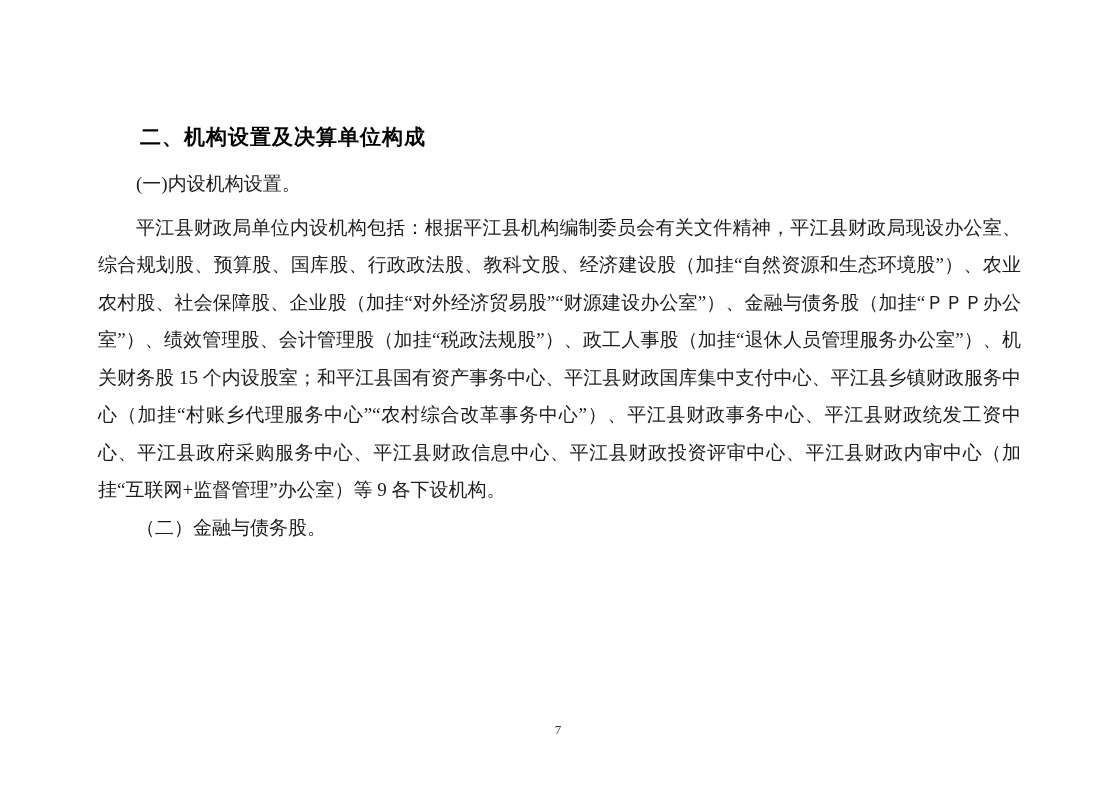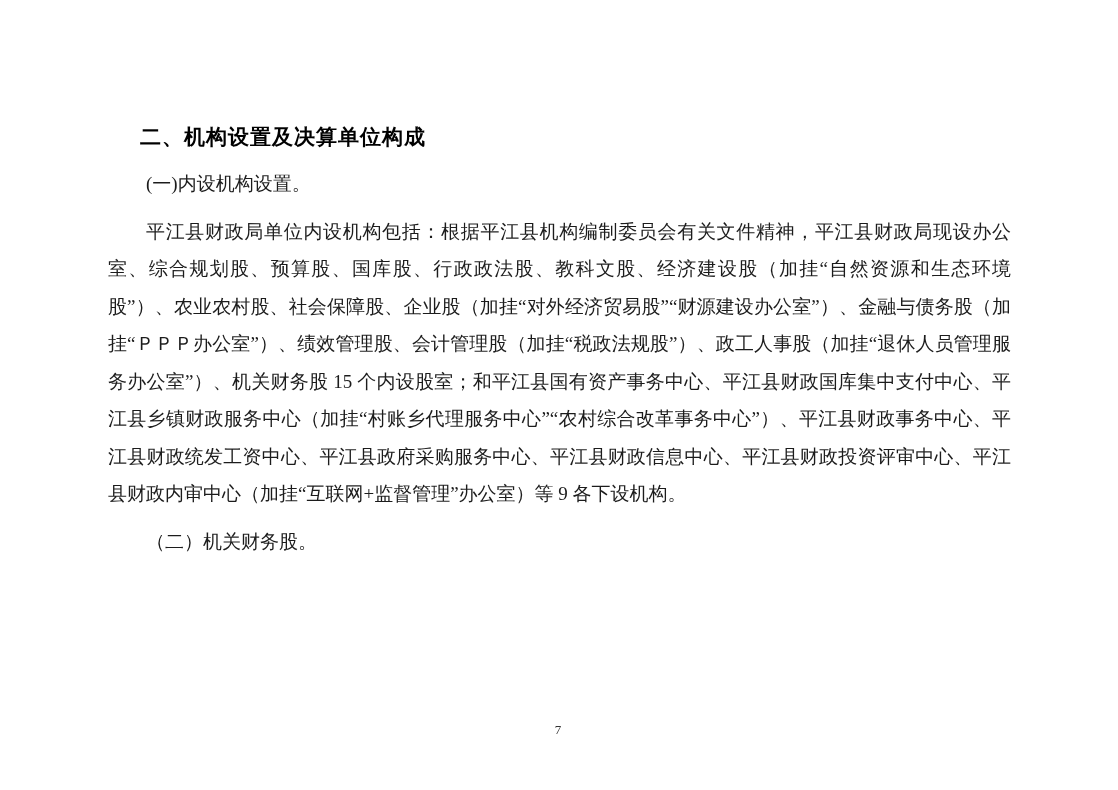--- a/index.html
+++ b/index.html
@@ -28,21 +28,21 @@
     margin: 122px 0 0 0;
     font-family: "Liberation Sans", sans-serif;
     font-weight: bold;
     font-size: 21px;
     line-height: 30px;
     color: #000000;
     text-indent: 42px;
     letter-spacing: 1px;
   }
   .para {
-    margin: 10px;
+    margin: 0;
     font-size: 19px;
     line-height: 37.5px;
     text-align: justify;
     text-justify: inter-ideograph;
     text-indent: 2em;
     word-break: break-all;
     color: #1c1c1c;
   }
   .para.sub-heading {
     margin-top: 13px;
@@ -65,17 +65,17 @@
 </head>
 <body>
 
 <div class="page">
   <h2 class="doc-heading">二、机构设置及决算单位构成</h2>
 
   <p class="para sub-heading">(一)内设机构设置。</p>
 
   <p class="para">平江县财政局单位内设机构包括：根据平江县机构编制委员会有关文件精神，平江县财政局现设办公室、综合规划股、预算股、国库股、行政政法股、教科文股、经济建设股（加挂“自然资源和生态环境股”）、农业农村股、社会保障股、企业股（加挂“对外经济贸易股”“财源建设办公室”）、金融与债务股（加挂“ＰＰＰ办公室”）、绩效管理股、会计管理股（加挂“税政法规股”）、政工人事股（加挂“退休人员管理服务办公室”）、机关财务股 15 个内设股室；和平江县国有资产事务中心、平江县财政国库集中支付中心、平江县乡镇财政服务中心（加挂“村账乡代理服务中心”“农村综合改革事务中心”）、平江县财政事务中心、平江县财政统发工资中心、平江县政府采购服务中心、平江县财政信息中心、平江县财政投资评审中心、平江县财政内审中心（加挂“互联网+监督管理”办公室）等 9 各下设机构。</p>
 
-  <p class="para sub-heading-2">（二）机关财务股。</p>
+  <p class="para sub-heading-2">（二）金融与债务股。</p>
 
 
   <div class="page-number">7</div>
 </div>
 
 </body></html>

